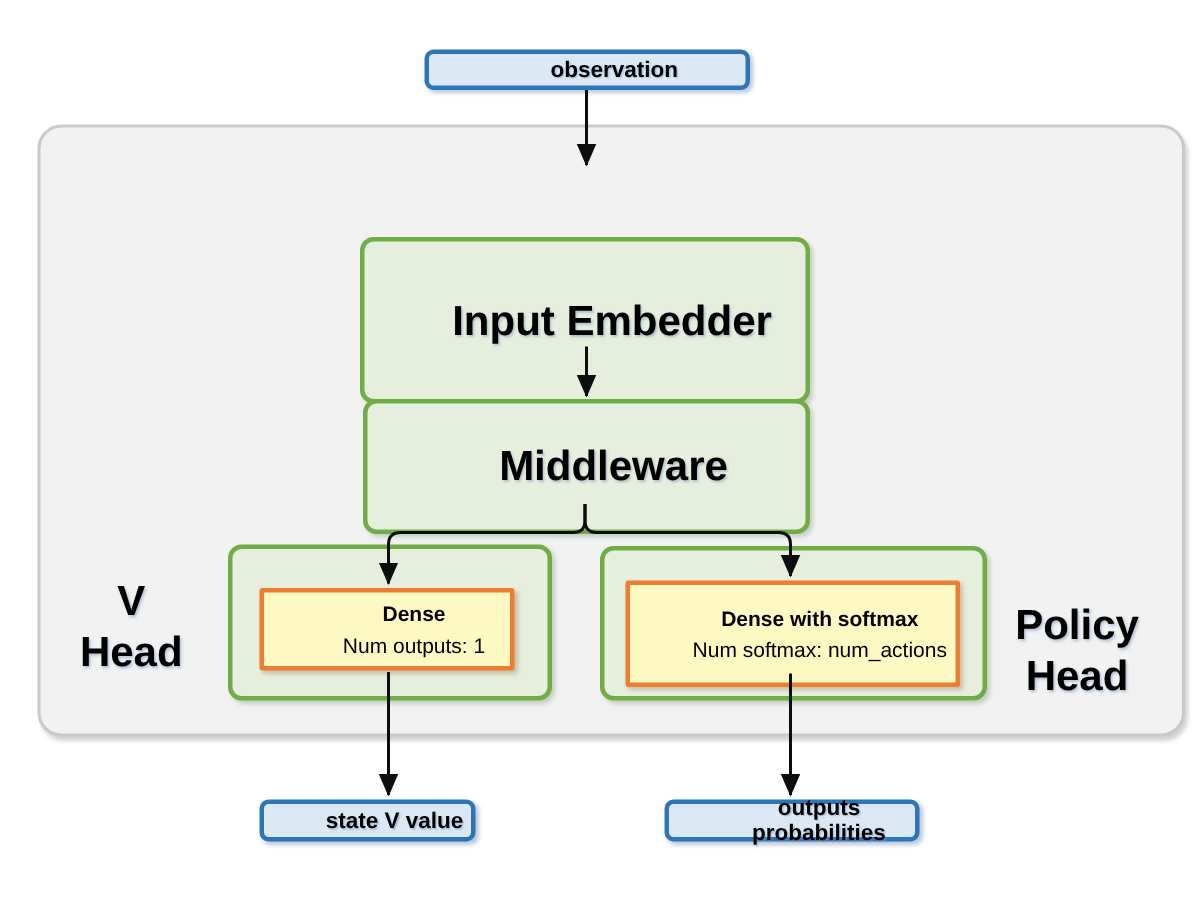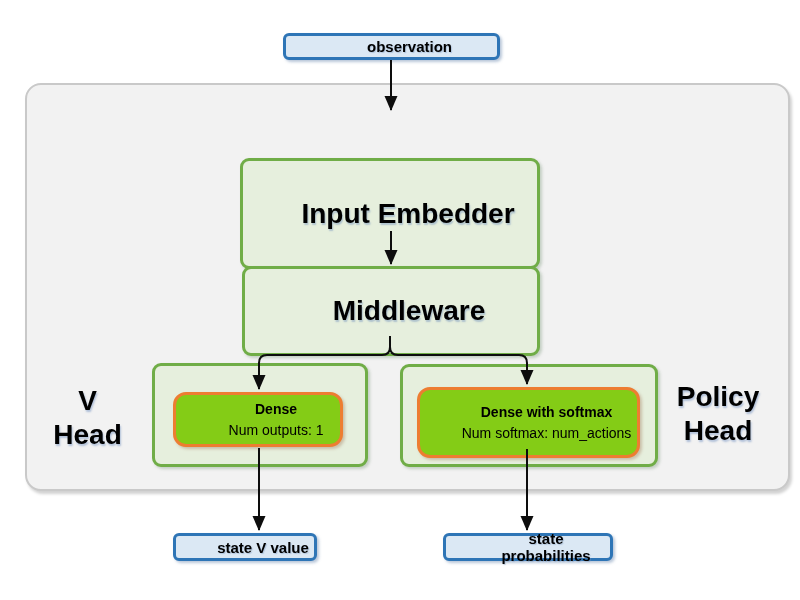--- a/index.html
+++ b/index.html
@@ -52,23 +52,23 @@
     box-shadow: 2px 2px 3px rgba(110,140,110,0.35);
   }
 
   .green-label {
     font-weight: bold;
     font-size: 28px;
     text-shadow: 1px 1.5px 1.5px rgba(120,150,190,0.5);
   }
 
   .orange {
-    background: #84cc16;
+    background: #fef9c3;
     border: 3px solid #ed7d31;
-    border-radius: 13px;
+    border-radius: 2px;
     box-shadow: 2px 2px 3px rgba(160,120,90,0.4);
     line-height: 21px;
   }
 
   .dense-title { font-weight: bold; font-size: 14px; }
   .dense-sub   { font-weight: normal; font-size: 14px; }
 
   .side-label {
     position: absolute;
     font-weight: bold;
@@ -121,31 +121,31 @@
     <div class="dense-sub">Num outputs: 1</div>
   </div>
 
   <div class="node green" style="left:400px; top:364px; width:258px; height:103px;"></div>
 
   <div class="node orange" style="left:417px; top:387px; width:223px; height:71px;">
     <div class="dense-title">Dense with softmax</div>
     <div class="dense-sub">Num softmax: num_actions</div>
   </div>
 
-  <div class="side-label" style="left:662px; top:380px; width:112px;">
+  <div class="side-label" style="left:662px; top:400px; width:112px;">
     <div>Policy</div>
     <div>Head</div>
   </div>
 
   <div class="node blue" style="left:173px; top:533px; width:144px; height:28px;">
     <span>state V value</span>
   </div>
 
   <div class="node blue" style="left:443px; top:533px; width:170px; height:28px;">
-    <span>state probabilities</span>
+    <span>outputs probabilities</span>
   </div>
 
   <svg class="connectors" viewBox="0 0 800 600">
     <defs>
       <marker id="arrowhead" markerUnits="userSpaceOnUse" markerWidth="17" markerHeight="15" refX="14" refY="7" orient="auto">
         <path d="M0,0.5 L15,7 L0,13.5 Z" fill="#0d0d0d"></path>
       </marker>
     </defs>
     <path class="wire" d="M391,60 L391,110" marker-end="url(#arrowhead)"></path>
     <path class="wire" d="M391,231 L391,264" marker-end="url(#arrowhead)"></path>

